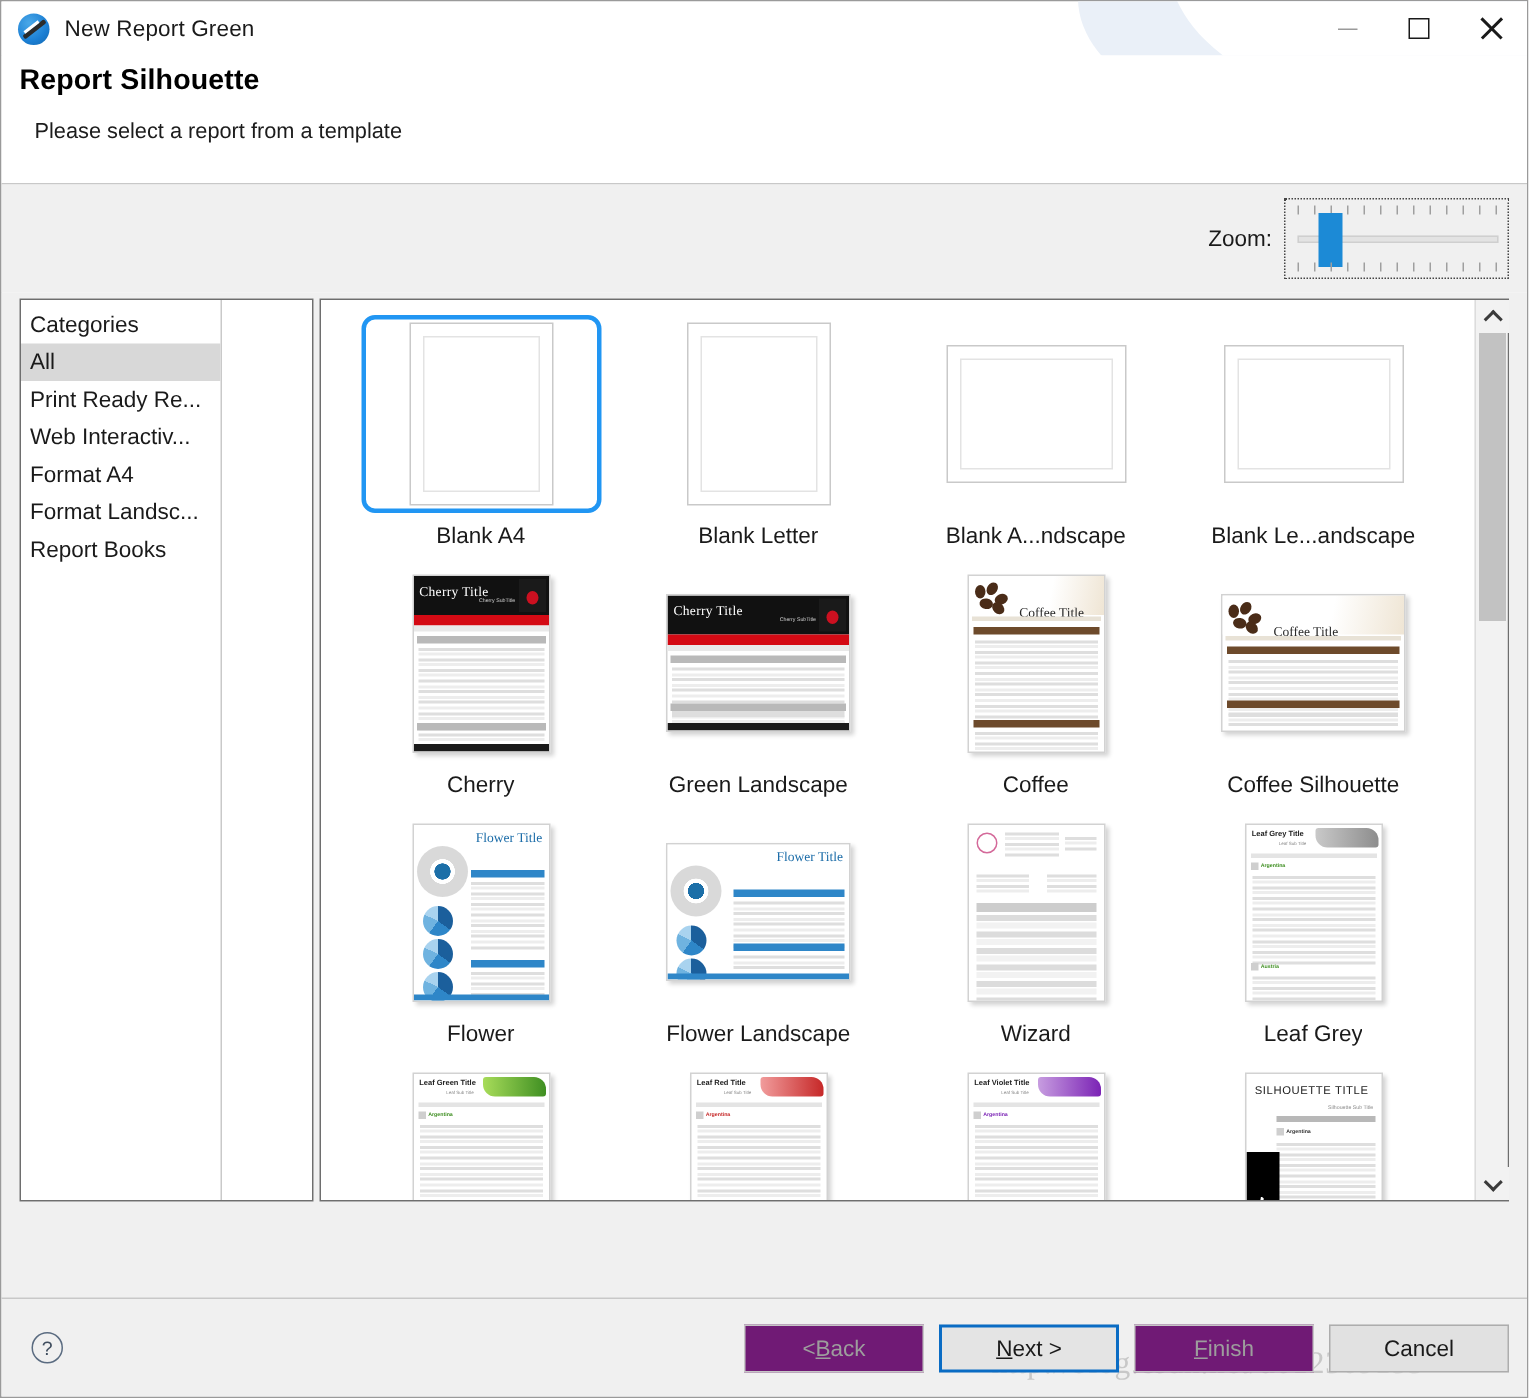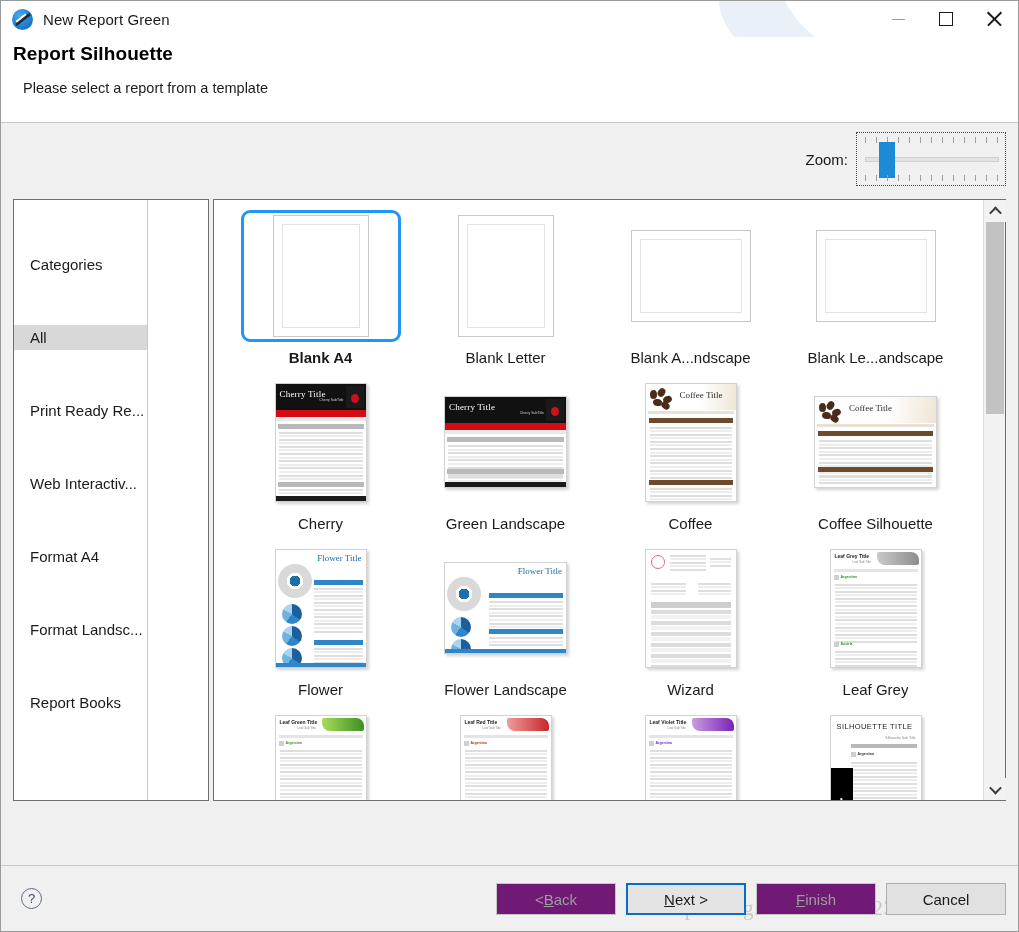--- a/index.html
+++ b/index.html
@@ -151,25 +151,24 @@
   .cat-pane {
     width: 196px; flex: 0 0 196px;
     background: #ffffff;
     border: 1px solid #6e6e6e;
     height: 602px;
     display: flex;
   }
   .cat-list { flex: 1 1 auto; padding-top: 4px; overflow: hidden; }
   .cat-item {
     height: 25px; line-height: 25px;
-    padding-left: 16px;
+    padding-left: 6px;
     font-size: 15px; color: #1a1a1a;
     white-space: nowrap;
     cursor: default;
-    margin-top: 48px;
   }
   .cat-item.header-row { color: #1a1a1a; }
   .cat-item.selected { background: #d8d8d8; }
   .cat-divider {
     flex: 0 0 1px; width: 1px; background: #c9c9c9; margin-left: 0;
   }
   .cat-spacer { flex: 0 0 60px; }
 
   
   .tpl-pane {
@@ -199,21 +198,21 @@
     width: 160px; height: 132px;
     border: 3px solid transparent; border-radius: 9px;
     display: flex; align-items: center; justify-content: center;
   }
   .tpl-cell.selected .frame { border-color: #2196f3; }
   .tpl-cell .cap {
     margin-top: 7px; font-size: 15px; color: #1a1a1a;
     white-space: nowrap; overflow: hidden; text-overflow: ellipsis;
     max-width: 180px; text-align: center;
   }
-  .tpl-cell.selected .cap { font-weight: bold; }
+  .tpl-cell.selected .cap { font-weight: normal; }
 
   
   .thumb {
     background: #fff;
     border: 1px solid #d2d2d2;
     box-shadow: 2px 2px 3px rgba(0,0,0,0.18);
     position: relative; overflow: hidden;
   }
   .thumb.portrait  { width: 92px;  height: 119px; }
   .thumb.landscape { width: 123px; height: 92px; }
@@ -242,21 +241,21 @@
   .cherry .t-img:after {
     content:""; position:absolute; left:5px; top:8px; width:8px; height:9px;
     background:#cc1020; border-radius:50%;
   }
   .cherry .t-red { position:absolute; left:0; right:0; top:26px; height:7px; background:#d40a14; }
   .cherry .t-greyline { position:absolute; left:0; right:0; top:33px; height:4px; background:#e9e9e9; }
 
   .coffee .t-top { position:absolute; left:0; top:0; right:0; height:26px;
      background: linear-gradient(100deg,#ffffff 60%, #efe5d4 100%); }
   .coffee .t-title {
-    position:absolute; left:34px; top:6px; font-size:9px; color:#2a2a2a;
+    position:absolute; left:34px; top:19px; font-size:9px; color:#2a2a2a;
     font-family:"Liberation Serif", serif;
   }
   .coffee .t-beans { position:absolute; left:4px; top:4px; width:24px; height:19px; }
   .coffee .t-beans b {
     position:absolute; width:7px; height:9px; border-radius:50%; background:#4a2c18;
     display:block;
   }
   .coffee .t-sect { background:#6d4a2b; }
 
   .flower .t-top { position:absolute; left:0; top:0; right:0; height:24px; background:#fff; }

